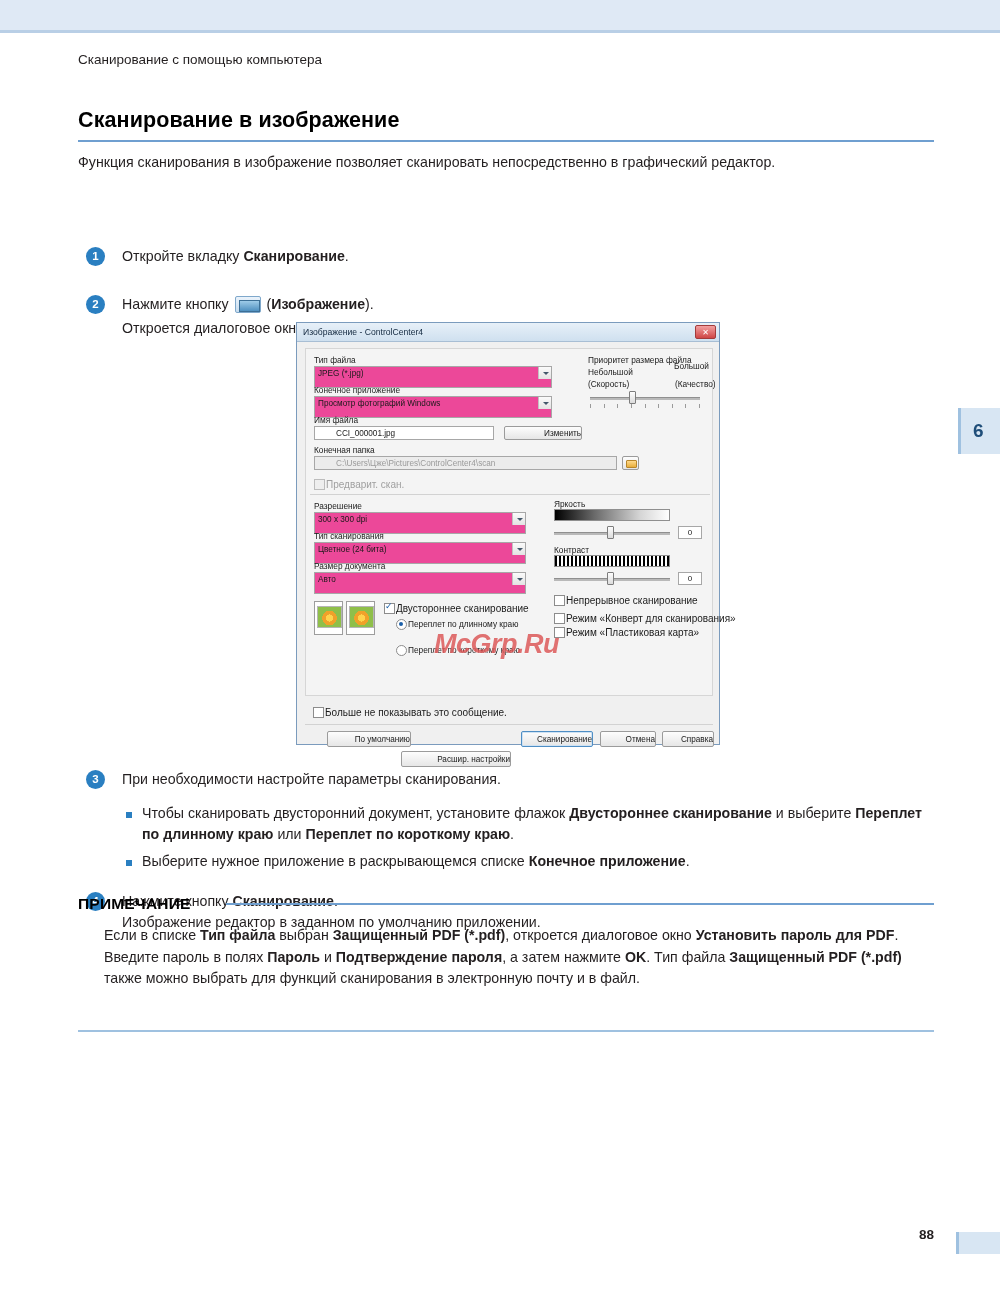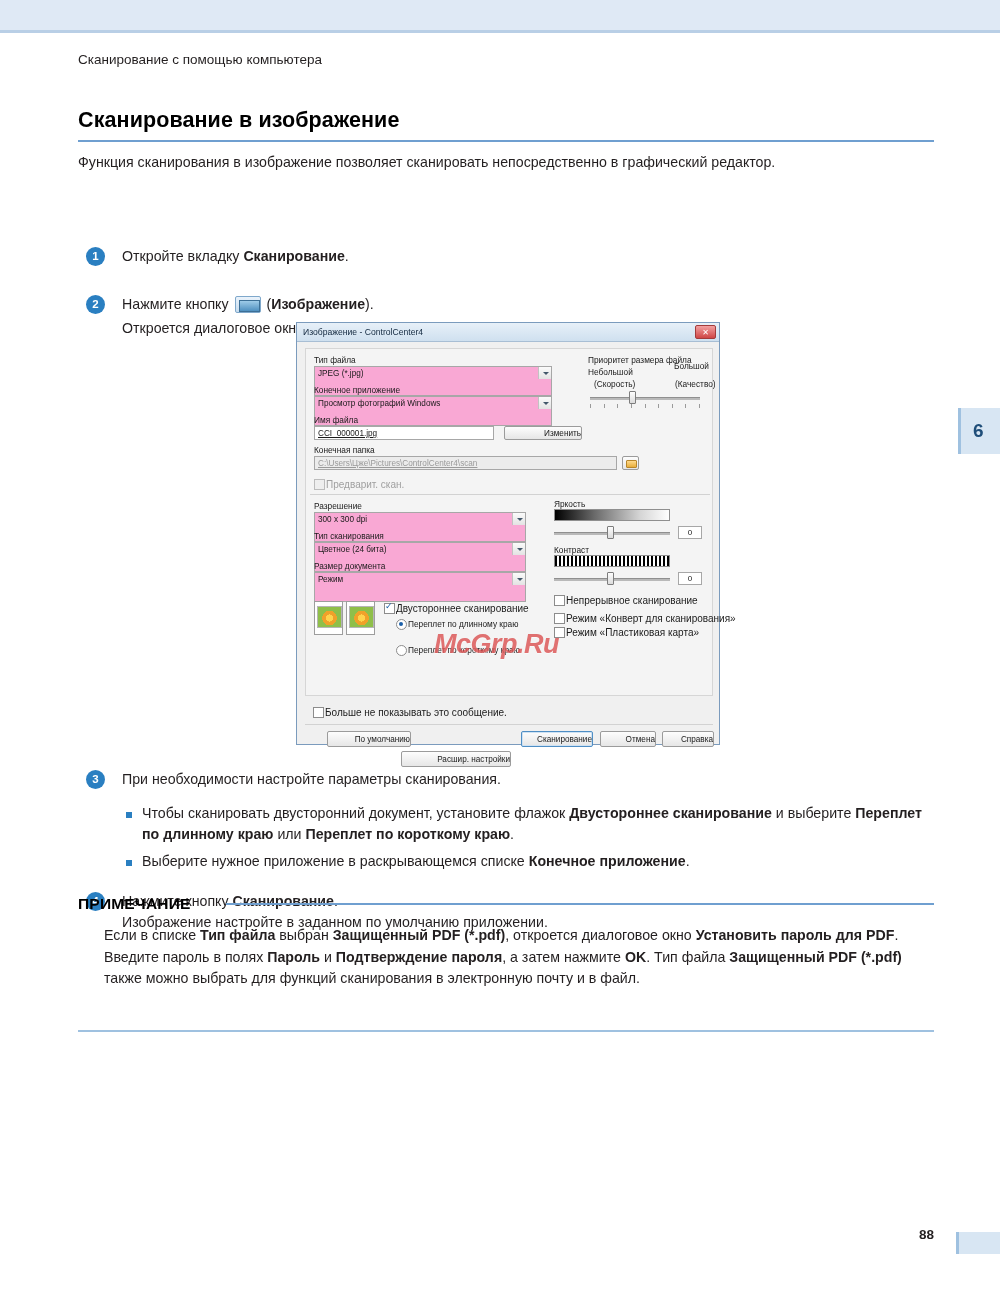--- a/index.html
+++ b/index.html
@@ -86,24 +86,24 @@
   .dlg-body { position: absolute; left: 0; top: 19px; width: 100%; bottom: 0; background: #f0f0f0; }
 
   .panel {
     position: absolute; left: 8px; top: 6px; width: 408px; height: 348px;
     background: #f4f4f4; border: 1px solid #d6d6d6;
   }
 
   .lbl { position: absolute; font-size: 8.3px; color: #1a1a1a; white-space: nowrap; }
   .fld {
     position: absolute; height: 14px; background: #fff; border: 1px solid #a7a7a7;
-    font-size: 8.2px; color: #1a1a1a; line-height: 13px; padding-left: 3px; overflow: hidden; white-space: nowrap; text-decoration: underline;
+    font-size: 8.2px; color: #1a1a1a; line-height: 13px; padding-left: 21px; overflow: hidden; white-space: nowrap;
   }
   .fld.dis { background: #ececec; color: #9a9a9a; }
-  .combo { position: absolute; height: 30px; background: #f9a8d4; border: 1px solid #a7a7a7; }
+  .combo { position: absolute; height: 22px; background: #ec4899; border: 1px solid #a7a7a7; }
   .combo .v { position: absolute; left: 3px; top: 1px; font-size: 8.2px; line-height: 12px; }
   .combo .arw {
     position: absolute; right: 0; top: 0; width: 13px; height: 12px;
     background: linear-gradient(#fbfbfb, #e3e3e3); border-left: 1px solid #c2c2c2;
   }
   .combo .arw::after {
     content: ""; position: absolute; left: 4px; top: 5px;
     border-left: 3px solid transparent; border-right: 3px solid transparent; border-top: 3px solid #43576a;
   }
   .btn {
@@ -252,21 +252,21 @@
       <div class="fld dis" style="left:8px; top:107px; width:303px;">C:\Users\Цже\Pictures\ControlCenter4\scan</div>
       <div class="folder-btn" style="left:316px; top:107px;">
         <div class="folder-ico"></div>
       </div>
 
       <div class="chk dis" style="left:8px; top:130px;">Предварит. скан.</div>
 
       <div class="lbl" style="left:282px; top:6px;">Приоритет размера файла</div>
       <div class="lbl" style="left:282px; top:18px;">Небольшой</div>
       <div class="lbl" style="left:352px; top:12px;padding-left:16px;">Большой</div>
-      <div class="lbl" style="left:288px; top:30px;">(Скорость)</div>
+      <div class="lbl" style="left:282px; top:30px;">(Скорость)</div>
       <div class="lbl" style="left:350px; top:30px;padding-left:19px;">(Качество)</div>
       <div class="slider-track" style="left:284px; top:48px; width:110px;"></div>
       <div class="slider-thumb" style="left:323px; top:42px;"></div>
       <div class="ticks" style="left:284px; top:55px; width:110px;">
         <i></i>
           <i></i>
           <i></i>
           <i></i>
           <i></i>
           <i></i>
@@ -284,21 +284,21 @@
       </div>
 
       <div class="lbl" style="left:8px; top:182px;">Тип сканирования</div>
       <div class="combo" style="left:8px; top:193px; width:212px;">
         <div class="v">Цветное (24 бита)</div>
         <div class="arw"></div>
       </div>
 
       <div class="lbl" style="left:8px; top:212px;">Размер документа</div>
       <div class="combo" style="left:8px; top:223px; width:212px;">
-        <div class="v">Режим</div>
+        <div class="v">Авто</div>
         <div class="arw"></div>
       </div>
 
       <div class="lbl" style="left:248px; top:150px;">Яркость</div>
       <div class="gradbar" style="left:248px; top:160px; width:116px;"></div>
       <div class="slider-track" style="left:248px; top:183px; width:116px;"></div>
       <div class="slider-thumb" style="left:301px; top:177px;"></div>
       <div class="numbox" style="left:372px; top:177px;">0</div>
 
       <div class="lbl" style="left:248px; top:196px;">Контраст</div>
@@ -345,21 +345,21 @@
 
 <div class="sq-bullet" style="left:126px; top:812px;"></div>
 <div class="step step-text" style="left:142px; top:803px; width:795px;"><span id="sb1">Чтобы сканировать двусторонний документ, установите флажок <b>Двустороннее сканирование</b> и выберите <b>Переплет по длинному краю</b> или <b>Переплет по короткому краю</b>.</span></div>
 
 <div class="sq-bullet" style="left:126px; top:860px;"></div>
 <div class="step step-text" style="left:142px; top:851px; width:795px;"><span id="sb2">Выберите нужное приложение в раскрывающемся списке <b>Конечное приложение</b>.</span></div>
 
 <div class="bullet-num" style="left:86px; top:892px;">4</div>
 <div class="step step-text" style="left:122px; top:891px; width:810px;">
   <div><span id="s4l1">Нажмите кнопку <b>Сканирование</b>.</span></div>
-  <div>Изображение настройте в заданном по умолчанию приложении.</div>
+  <div>Изображение редактор в заданном по умолчанию приложении.</div>
 </div>
 
 <div class="note-title">ПРИМЕЧАНИЕ</div>
 <div class="note-rule"></div>
 <div class="note-body"><span id="noteb">Если в списке <b>Тип файла</b> выбран <b>Защищенный PDF (*.pdf)</b>, откроется диалоговое окно <b>Установить пароль для PDF</b>. Введите пароль в полях <b>Пароль</b> и <b>Подтверждение пароля</b>, а затем нажмите <b>OK</b>. Тип файла <b>Защищенный PDF (*.pdf)</b> также можно выбрать для функций сканирования в электронную почту и в файл.</span></div>
 <div class="note-bottom-rule"></div>
 
 <div class="pagenum">88</div>
 <div class="corner"></div>
 

